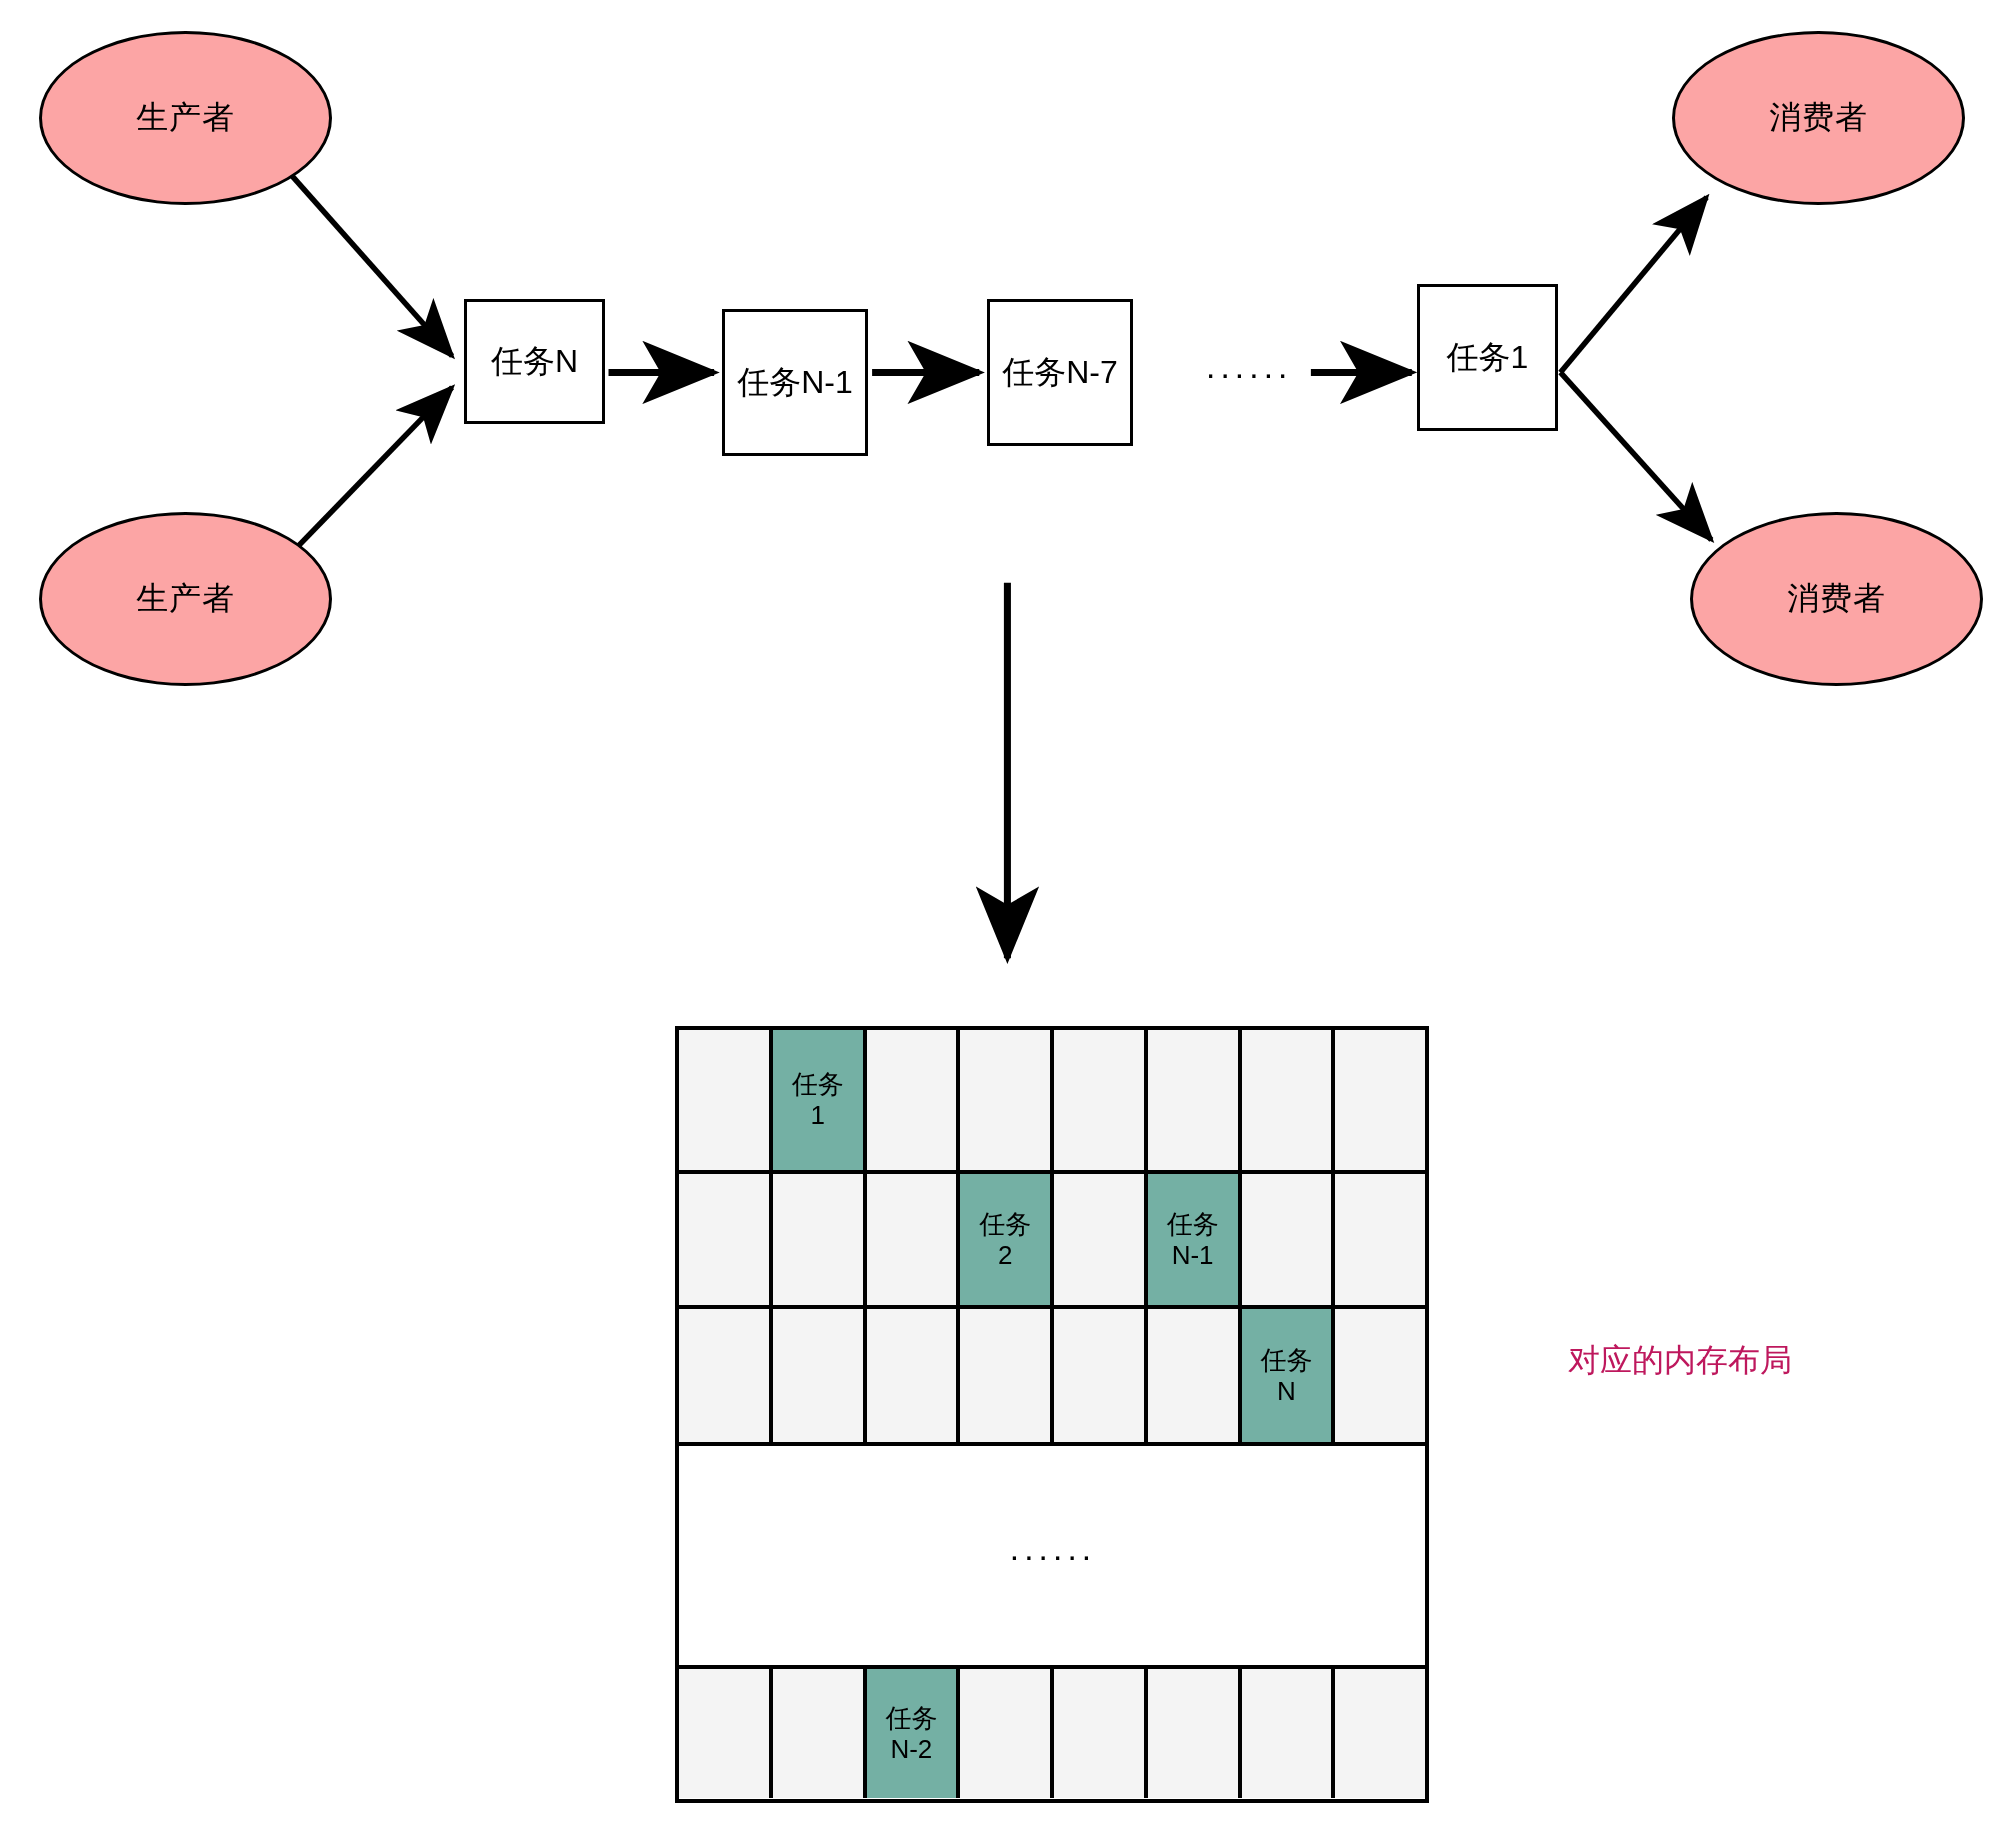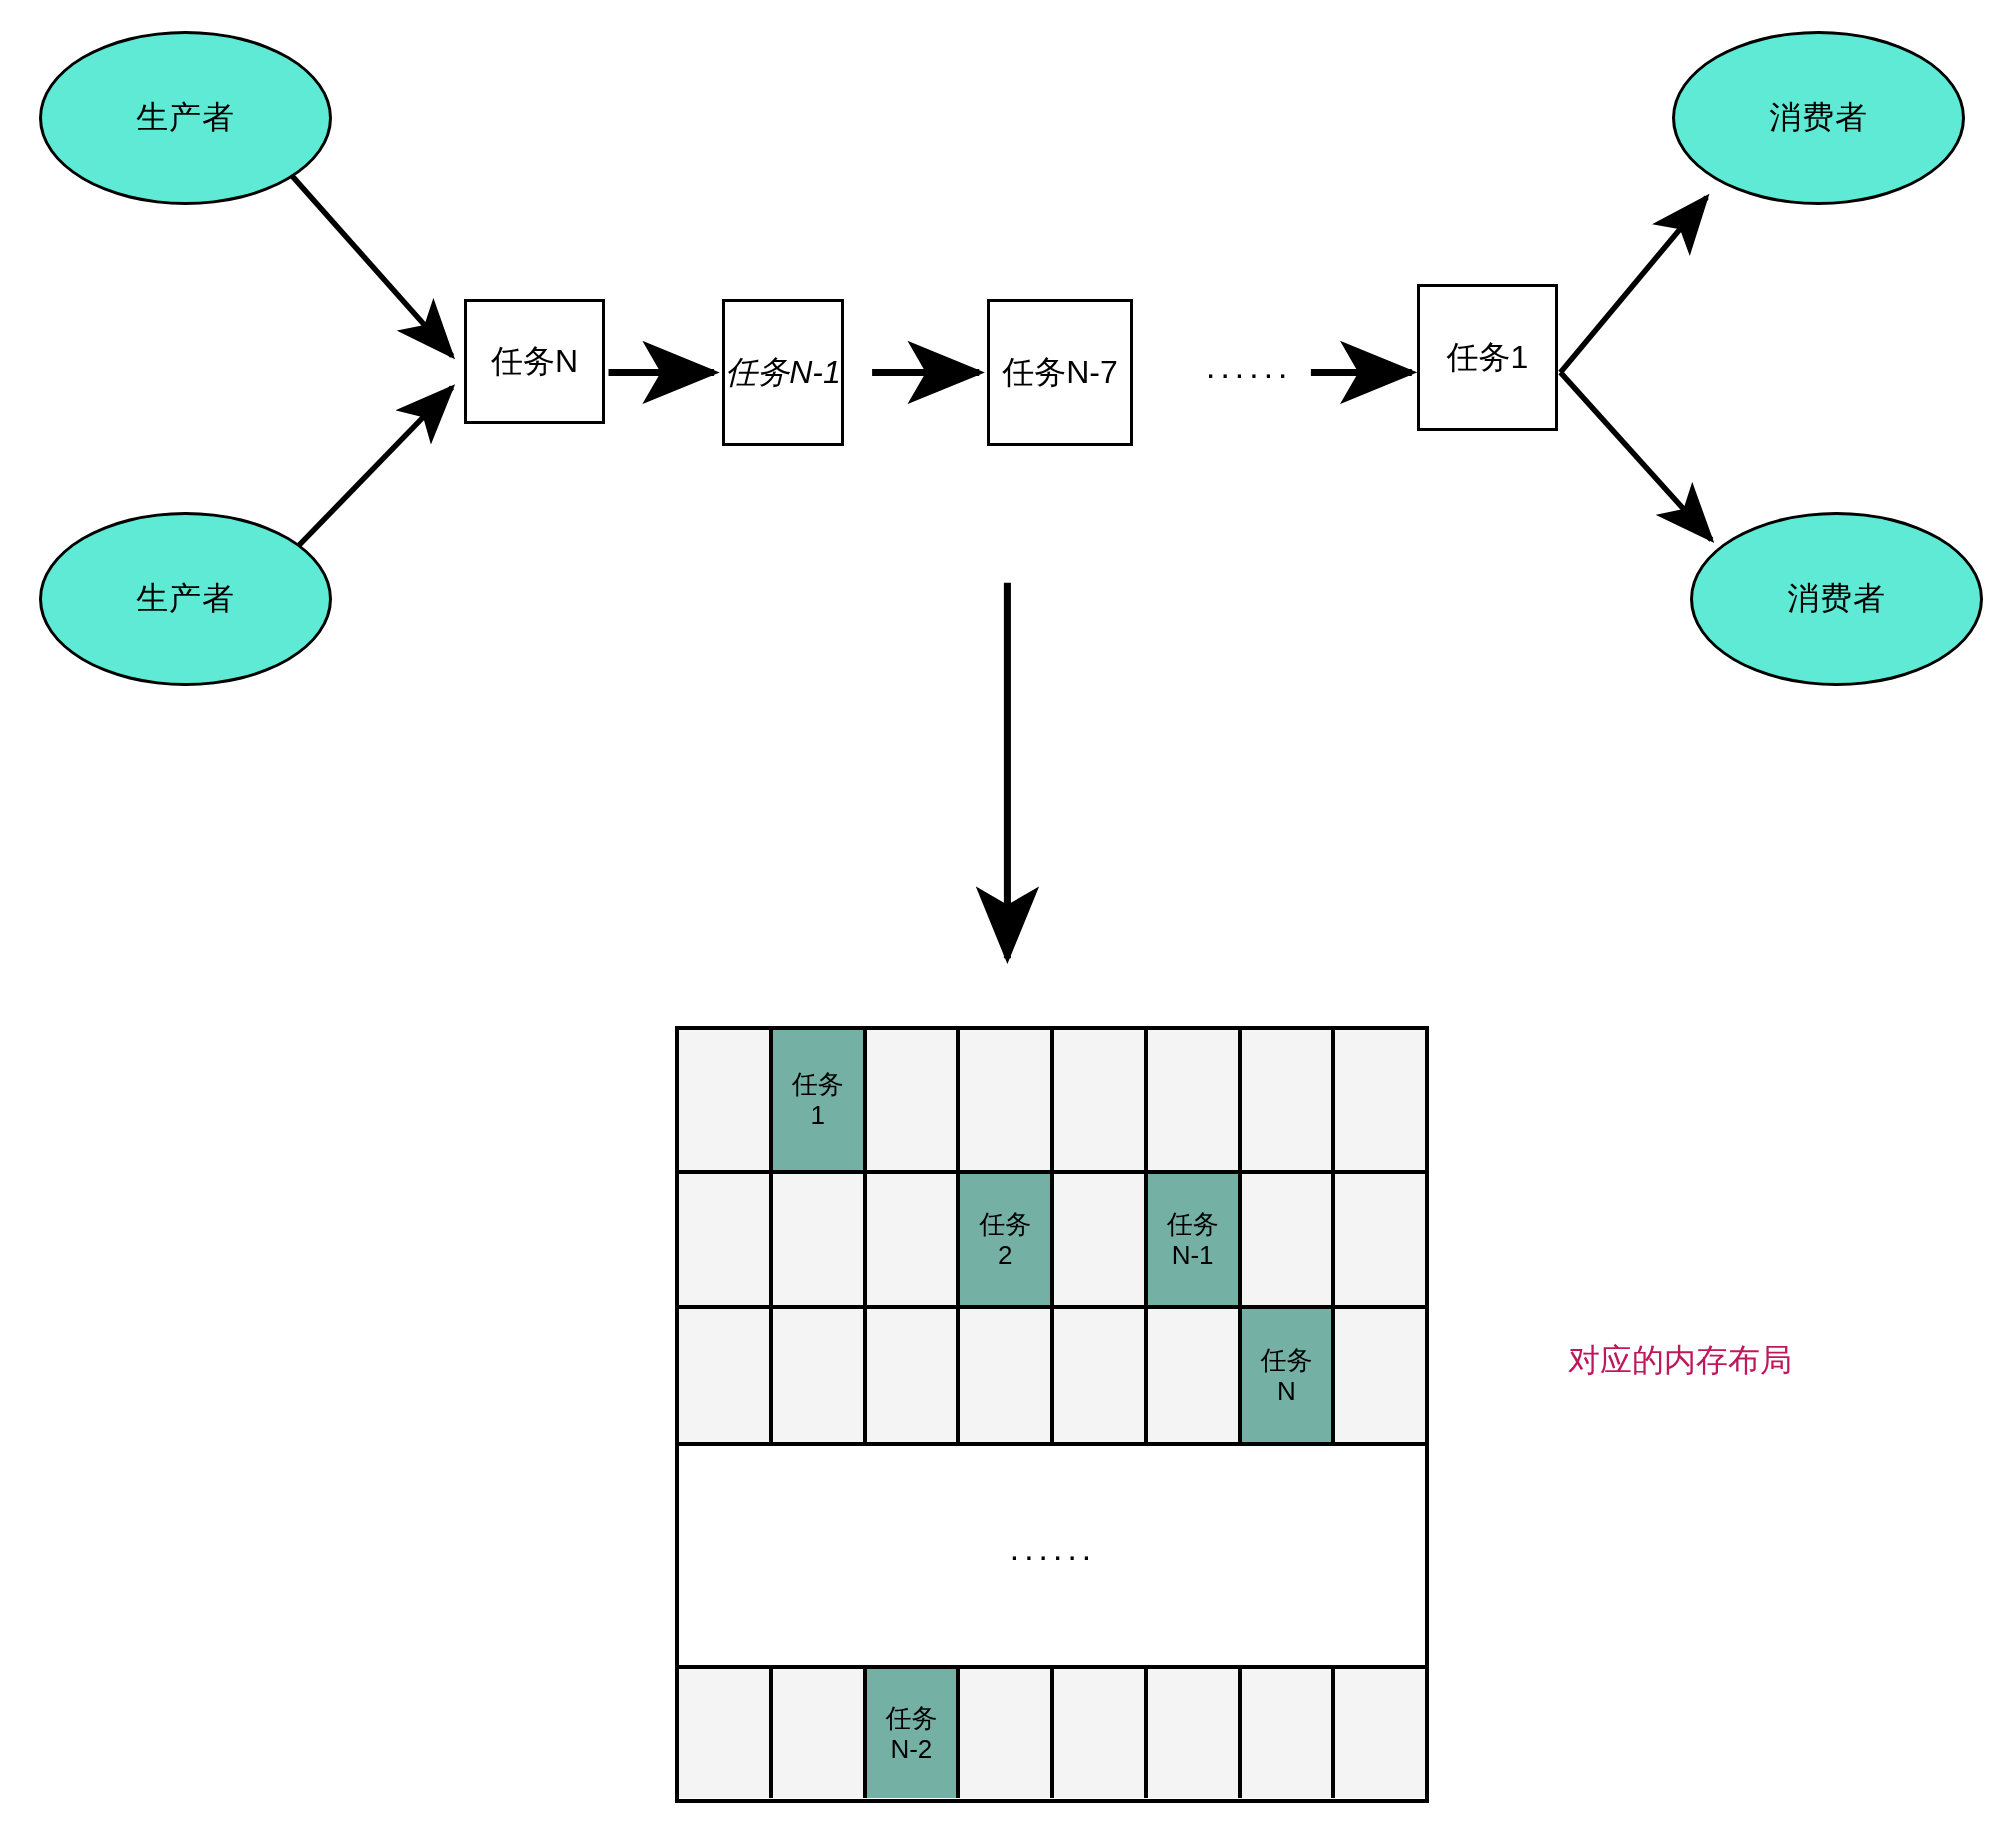--- a/index.html
+++ b/index.html
@@ -31,21 +31,21 @@
     left: 0;
     width: 2007px;
     height: 1843px;
   }
 
   
   .ellipse-node {
     position: absolute;
     border: 3.9px solid #000000;
     border-radius: 50%;
-    background: #5eead4;
+    background: #fca5a5;
     display: flex;
     align-items: center;
     justify-content: center;
     box-sizing: border-box;
   }
   .ellipse-node .node-label {
     font-size: 32px;
     color: #000000;
     letter-spacing: 0.8px;
     white-space: nowrap;
@@ -177,21 +177,21 @@
     </div>
 
     <div class="ellipse-node" style="left:39px; top:512px; width:293px; height:174px;">
       <span class="node-label">生产者</span>
     </div>
 
     <div class="task-box" style="left:464px; top:299px; width:141px; height:125px;">
       <span class="node-label">任务N</span>
     </div>
 
-    <div class="task-box" style="left:722px; top:299px; width:122px; height:147px;font-style:italic;">
+    <div class="task-box" style="left:722px; top:309px; width:146px; height:147px;">
       <span class="node-label">任务N-1</span>
     </div>
 
     <div class="task-box" style="left:987px; top:299px; width:146px; height:147px;">
       <span class="node-label">任务N-7</span>
     </div>
 
     <div class="chain-ellipsis" style="left:1205px; top:354px;">······</div>
 
     <div class="task-box" style="left:1417px; top:284px; width:141px; height:147px;">

